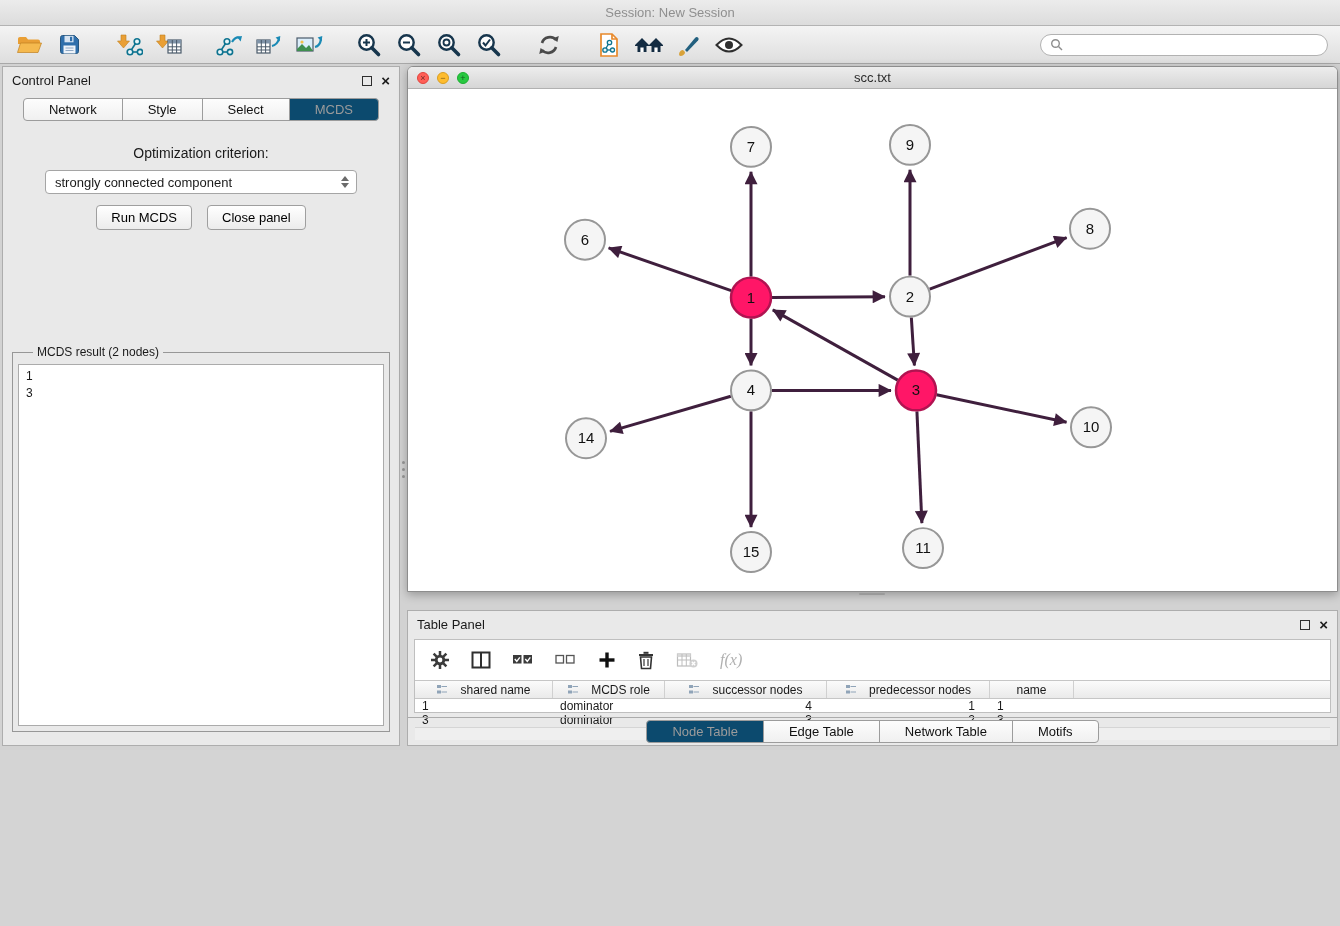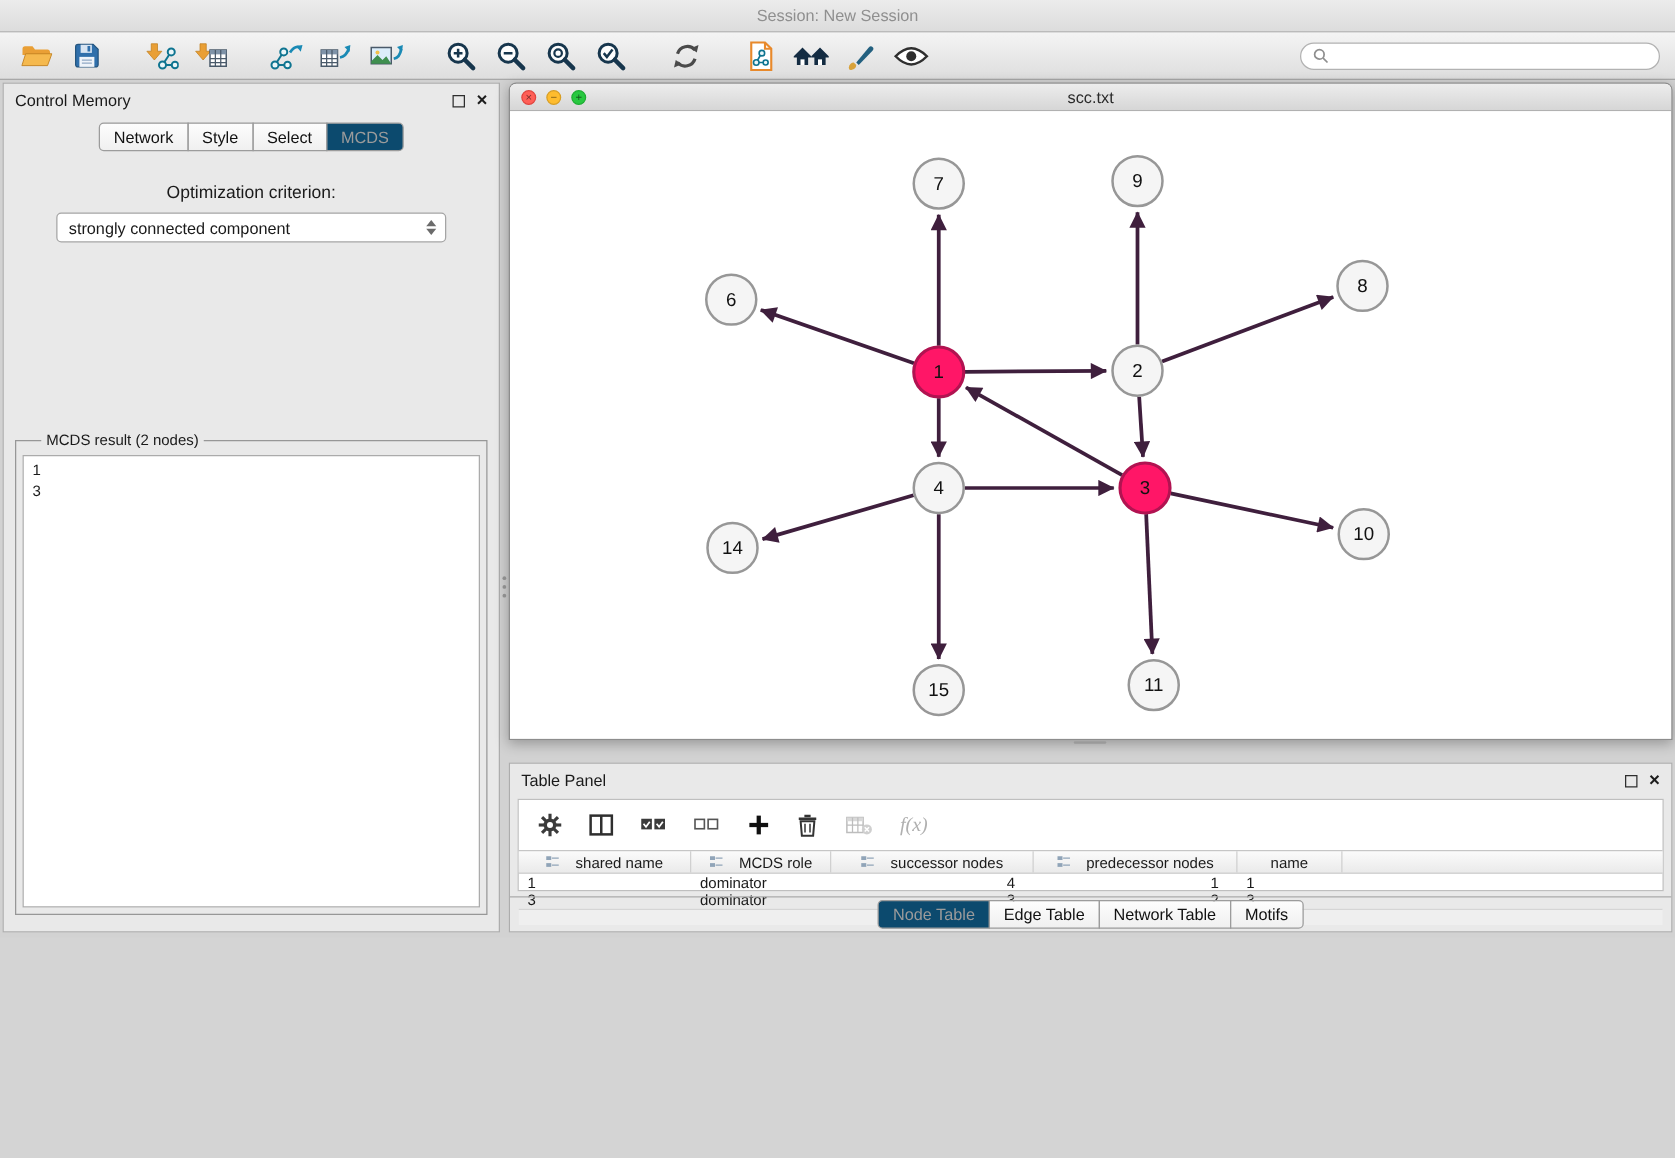--- a/index.html
+++ b/index.html
@@ -46,21 +46,21 @@
     background: #e9e9e9; border: 1px solid #adadad;
     display: flex; flex-direction: column;
   }
   .panel-head { height: 27px; flex: 0 0 27px; display: flex; align-items: center; padding: 0 9px; }
   .panel-head .spacer { flex: 1; }
   .win-controls { display: flex; gap: 9px; align-items: center; }
   .float-glyph { width: 10px; height: 10px; border: 1.5px solid #2e2e2e; display: inline-block; }
   .close-glyph { font-size: 15px; font-weight: bold; color: #1c1c1c; line-height: 10px; }
 
   .seg { display: flex; justify-content: center; margin-top: 4px; }
-  .seg .tab { padding: 3px 11px; font-size: 13px; color: #111;
+  .seg .tab { padding: 3px 25px; font-size: 13px; color: #111;
     background: linear-gradient(#fdfdfd, #f0f0f0); border: 1px solid #9c9c9c; margin-left: -1px; }
   .seg .tab:first-child { border-radius: 4px 0 0 4px; margin-left: 0; }
   .seg .tab:last-child  { border-radius: 0 4px 4px 0; }
   .seg .tab.active { background: #0c4a6e; color: #9b9b9b; }
 
   .opt-label { text-align: center; margin-top: 24px; font-size: 14px; }
   .dropdown {
     width: 312px; height: 24px; margin: 9px auto 0;
     background: #fff; border: 1px solid #a5a5a5; border-radius: 4px;
     display: flex; align-items: center; padding: 0 7px 0 9px; font-size: 13px;
@@ -322,41 +322,45 @@
         <line x1="8.5" y1="8.5" x2="12" y2="12" stroke="#8e8e8e" stroke-width="1.4"></line>
       </svg>
       <input type="text" value="" style="">
     </div>
   </div>
 
   <div class="main">
 
     <div class="control-panel">
       <div class="panel-head">
-        <span>Control Memory</span>
+        <span>Control Panel</span>
         <span class="spacer"></span>
         <span class="win-controls">
           <span class="float-glyph"></span>
           <span class="close-glyph">×</span>
         </span>
       </div>
       <div class="seg">
         <span class="tab">Network</span>
         <span class="tab">Style</span>
         <span class="tab">Select</span>
         <span class="tab active">MCDS</span>
       </div>
 
       <div class="opt-label">Optimization criterion:</div>
       <div class="dropdown">
         <span>strongly connected component</span>
         <span class="spin">
             <span class="tri-up"></span>
             <span class="tri-down"></span>
           </span>
+      </div>
+      <div class="btn-row">
+        <button class="btn">Run MCDS</button>
+        <button class="btn">Close panel</button>
       </div>
 
       <div class="result-box">
         <span class="legend">MCDS result (2 nodes)</span>
         <div class="result-inner">
           <div>1</div>
           <div>3</div>
         </div>
       </div>
     </div>

